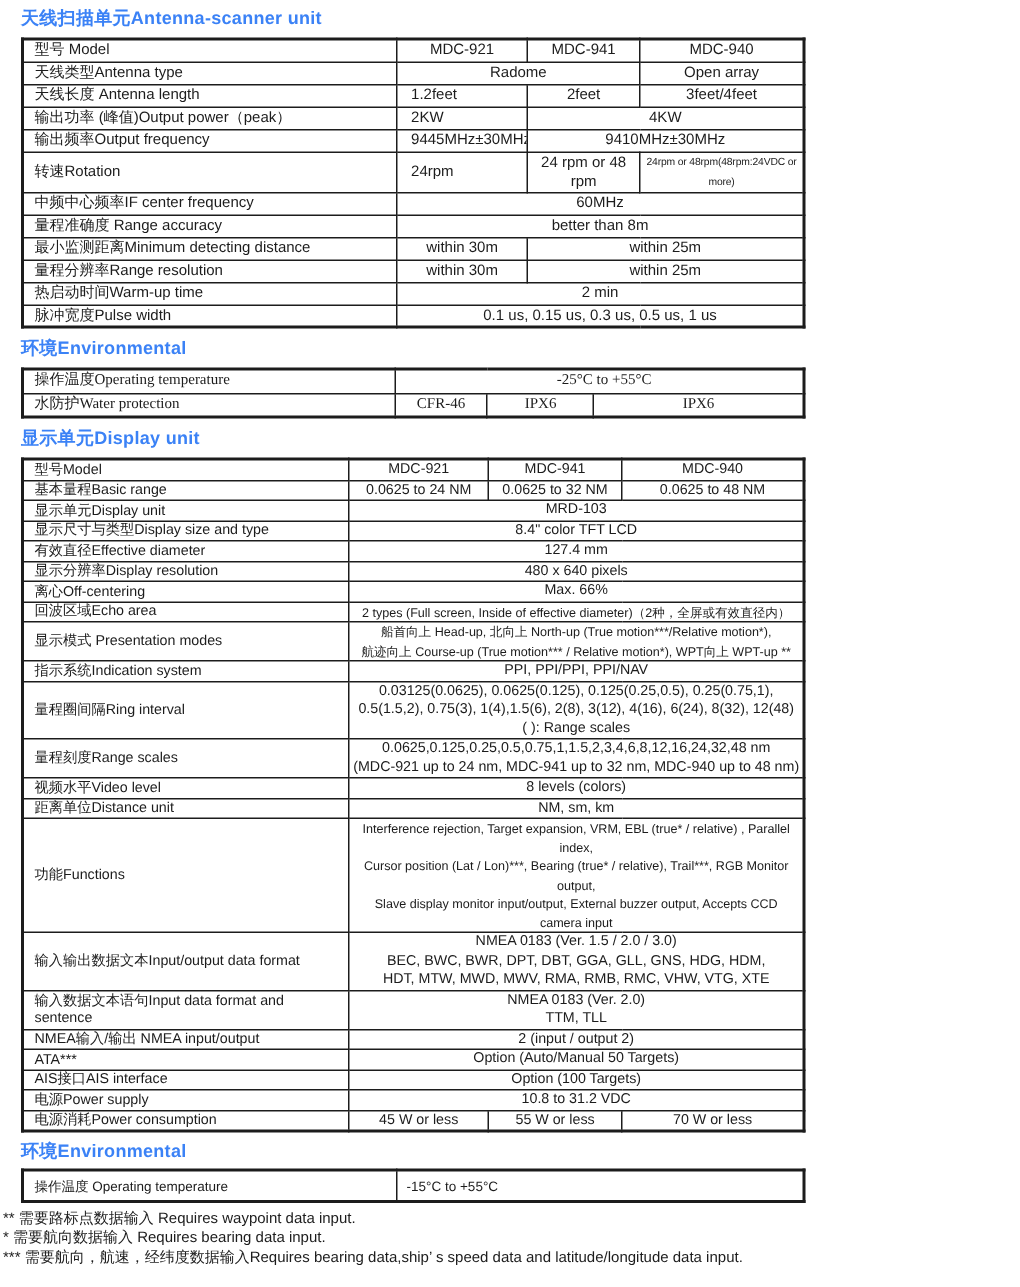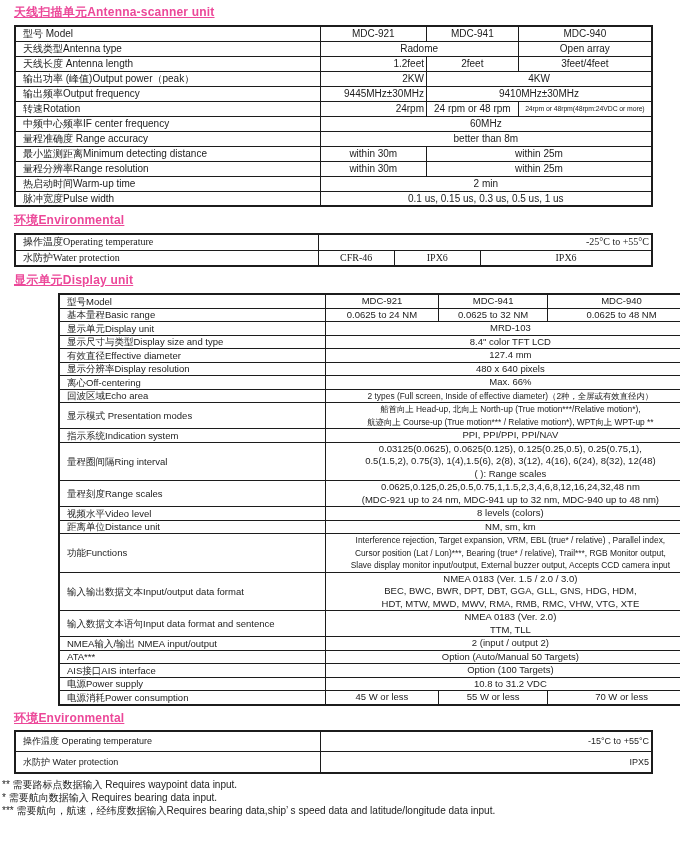--- a/index.html
+++ b/index.html
@@ -5,62 +5,62 @@
   * { box-sizing: border-box; }
   html, body { margin: 0; padding: 0; }
   body {
     width: 680px; height: 858px; overflow: hidden;
     background: #ffffff; color: #1c1c1c;
     font-family: "Liberation Sans", "DejaVu Sans", sans-serif;
   }
   .page { padding: 3px 13px 0 14px; }
 
   h2.sec-title {
-    font-size: 12px; font-weight: bold; color: #ec4899;
-    margin: 5px 0 4px 0; letter-spacing: 0.2px; text-decoration: underline;
+    font-size: 12px; font-weight: bold; color: #3b82f6;
+    margin: 5px 0 4px 0; letter-spacing: 0.2px;
   }
   h2.sec-title.first { margin-top: 1px; }
   h2.sec-title.tight { margin: 4px 0 3px 0; }
 
   table.spec {
     border-collapse: collapse; table-layout: fixed;
-    width: 639px; border: 2px solid #1c1c1c;
+    width: 523px; border: 2px solid #1c1c1c;
   }
   table.spec td {
     border: 1px solid #1c1c1c;
     overflow: hidden;
     vertical-align: middle;
     white-space: pre-line;
   }
   td.lbl { text-align: left; padding: 0 2px 0 7px; }
   td.val { text-align: center; padding: 0 2px; }
-  td.val.left { text-align: right; padding-left: 9px; }
+  td.val.left { text-align: left; padding-left: 9px; }
   td.val.sm { font-size: 8.4px; }
   td.val.xs { font-size: 6.9px; letter-spacing: -0.1px; }
 
   
   .t-antenna { font-size: 10px; }
   .t-antenna td { height: 15px; line-height: 13px; }
   .t-antenna col.c0 { width: 47.9%; }
   .t-antenna col.c1 { width: 16.7%; }
   .t-antenna col.c2 { width: 14.4%; }
   .t-antenna col.c3 { width: 21.0%; }
 
   
   .t-env1 { font-size: 10px; font-family: Liberation Serif, serif; }
   .t-env1 td { height: 16px; line-height: 14px; }
   .t-env1 col.c0 { width: 47.6%; }
   .t-env1 col.c1 { width: 11.9%; }
   .t-env1 col.c2 { width: 13.6%; }
   .t-env1 col.c3 { width: 26.9%; }
   .t-env1 td.val { text-align: center; }
-  .t-env1 td.val.left { text-align: right; }
+  .t-env1 td.val.left { text-align: center; }
 
   
-  .t-display { font-size: 9.5px; margin-left: 44px; }
+  .t-display { font-size: 9.5px; }
   .t-display td { line-height: 12.5px; padding-top: 0; padding-bottom: 0; }
   .t-display td.lbl { line-height: 11.5px; }
   .t-display col.c0 { width: 41.8%; }
   .t-display col.c1 { width: 17.8%; }
   .t-display col.c2 { width: 17.1%; }
   .t-display col.c3 { width: 23.3%; }
 
   
   .t-env2 { font-size: 9px; }
   .t-env2 td { height: 21px; line-height: 12px; }
@@ -290,24 +290,20 @@
   <table class="spec t-env2">
     <colgroup>
         <col class="c0">
         <col class="c1">
       </colgroup>
   <tbody>
         <tr>
           <td class="lbl">操作温度 Operating temperature</td>
           <td class="val left">-15°C to +55°C</td>
         </tr>
-        <tr>
-          <td class="lbl">水防护 Water protection</td>
-          <td class="val left">IPX5</td>
-        </tr>
       </tbody>
     </table>
 
   <div class="footnotes">
       <div>** 需要路标点数据输入 Requires waypoint data input.</div>
       <div>* 需要航向数据输入 Requires bearing data input.</div>
       <div>*** 需要航向，航速，经纬度数据输入Requires bearing data,ship’ s speed data and latitude/longitude data input.</div>
     </div>
 
 </div>

